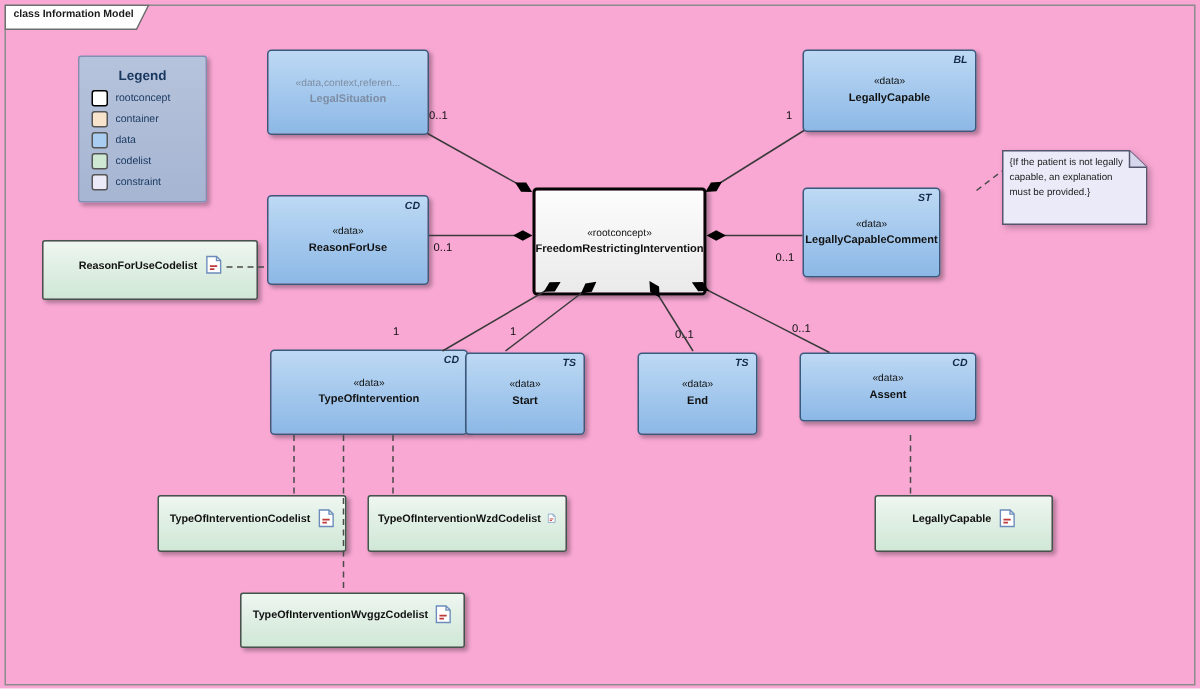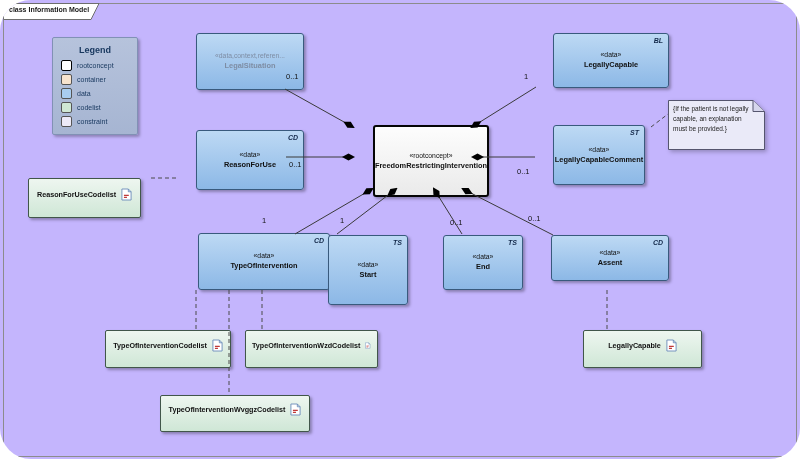--- a/index.html
+++ b/index.html
@@ -1,18 +1,18 @@
 <!DOCTYPE html>
 <html><head>
 <meta charset="utf-8">
 <style>
   html,body{margin:0;padding:0;background:#fff;}
   #canvas{
-    position:relative;width:800px;height:459px;background:#c4b5fd;
-    font-family:"Liberation Sans",sans-serif;overflow:hidden;border-radius:31px;
+    position:relative;width:800px;height:459px;background:#f9a8d4;
+    font-family:"Liberation Sans",sans-serif;overflow:hidden;
   }
   #frame{position:absolute;left:3px;top:3px;width:792px;height:452px;border:1px solid #8c8c8c;}
   #tab{position:absolute;left:3px;top:3px;width:100px;height:18px;}
   #tab-label{position:absolute;left:9px;top:6px;font-size:7px;font-weight:bold;color:#1a1a1a;white-space:nowrap;}
 
   
   #legend{
     position:absolute;left:52px;top:37px;width:84px;height:96px;
     background:linear-gradient(180deg,#b6c3dc,#a6b5d2);
     border:1px solid #8191b5;border-radius:2px;
@@ -21,21 +21,21 @@
   #legend .ltitle{text-align:center;font-size:9px;font-weight:bold;color:#17375e;margin-top:7px;margin-bottom:5px;}
   .litem{display:flex;align-items:center;gap:5px;margin:3px 0 3px 8px;height:11px;}
   .swatch{width:11px;height:11px;border:1px solid #555;border-radius:2px;box-sizing:border-box;background:#fff;}
   .swatch.thick{border:1.6px solid #000;}
   .litem .llabel{font-size:7px;color:#17375e;}
 
   
   .box{
     position:absolute;box-sizing:border-box;border-radius:3px;
     display:flex;flex-direction:column;justify-content:center;align-items:center;
-    text-align:center;box-shadow:2px 2px 3px rgba(0,0,0,0.30);margin-left:18px;
+    text-align:center;box-shadow:2px 2px 3px rgba(0,0,0,0.30);
   }
   .box.data{background:linear-gradient(180deg,#bdd9f4 0%,#8cb8e6 100%);border:1px solid #395a7d;}
   .box.root{background:linear-gradient(180deg,#fdfdfd 0%,#eaeaea 100%);border:2.5px solid #050505;}
   .box .stereo{font-size:6.8px;color:#111;line-height:1.45;}
   .box .cname{font-size:7.4px;font-weight:bold;color:#111;line-height:1.45;}
   .box.muted .stereo,.box.muted .cname{color:#7e8da4;}
   .typetag{position:absolute;top:3px;right:5px;font-size:7px;font-weight:bold;font-style:italic;color:#13294a;}
 
   
   .codelist{
@@ -118,39 +118,39 @@
     <div class="stereo">«data»</div>
     <div class="cname">LegallyCapableComment</div>
   </div>
 
   <div class="box data" style="left:180px;top:233px;width:132px;height:57px">
     <span class="typetag">CD</span>
     <div class="stereo">«data»</div>
     <div class="cname">TypeOfIntervention</div>
   </div>
 
-  <div class="box data" style="left:310px;top:235px;width:80px;height:70px">
+  <div class="box data" style="left:310px;top:235px;width:80px;height:55px">
     <span class="typetag">TS</span>
     <div class="stereo">«data»</div>
     <div class="cname">Start</div>
   </div>
 
   <div class="box data" style="left:425px;top:235px;width:80px;height:55px">
     <span class="typetag">TS</span>
     <div class="stereo">«data»</div>
     <div class="cname">End</div>
   </div>
 
   <div class="box data" style="left:533px;top:235px;width:118px;height:46px">
     <span class="typetag">CD</span>
     <div class="stereo">«data»</div>
     <div class="cname">Assent</div>
   </div>
 
-  <div class="codelist" style="left:28px;top:178px;width:113px;height:40px">
+  <div class="codelist" style="left:28px;top:160px;width:144px;height:40px">
     <span class="clname">ReasonForUseCodelist</span>
     <svg class="docicon" width="11" height="13" viewBox="0 0 12 14">
         <path d="M1,1 H8 L11,4 V13 H1 Z" fill="#ffffff" stroke="#6b8cba" stroke-width="1"></path>
         <path d="M8,1 V4 H11" fill="none" stroke="#6b8cba" stroke-width="1"></path>
         <path d="M3.2,8 H8.5 M3.2,10.2 H6.5" stroke="#c03a3a" stroke-width="1.3" fill="none"></path>
       </svg>
   </div>
   <div class="codelist" style="left:105px;top:330px;width:126px;height:38px">
     <span class="clname">TypeOfInterventionCodelist</span>
     <svg class="docicon" width="11" height="13" viewBox="0 0 12 14">

